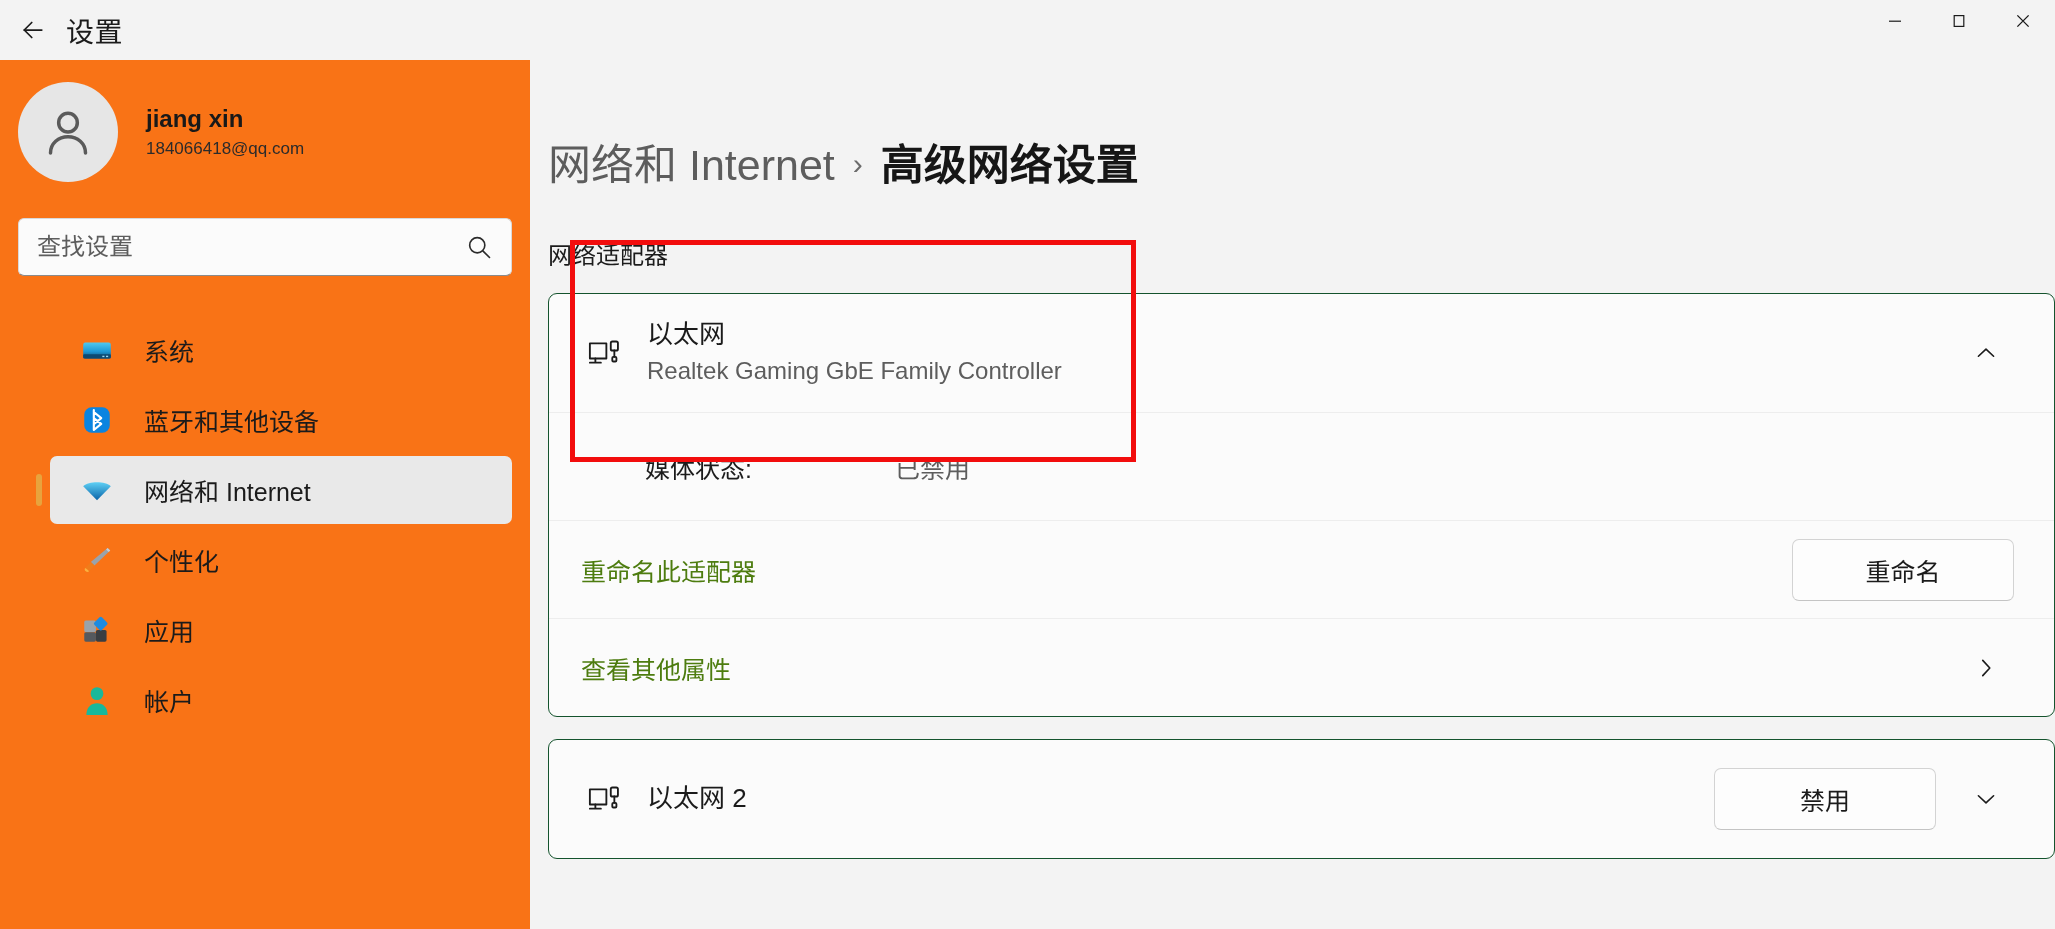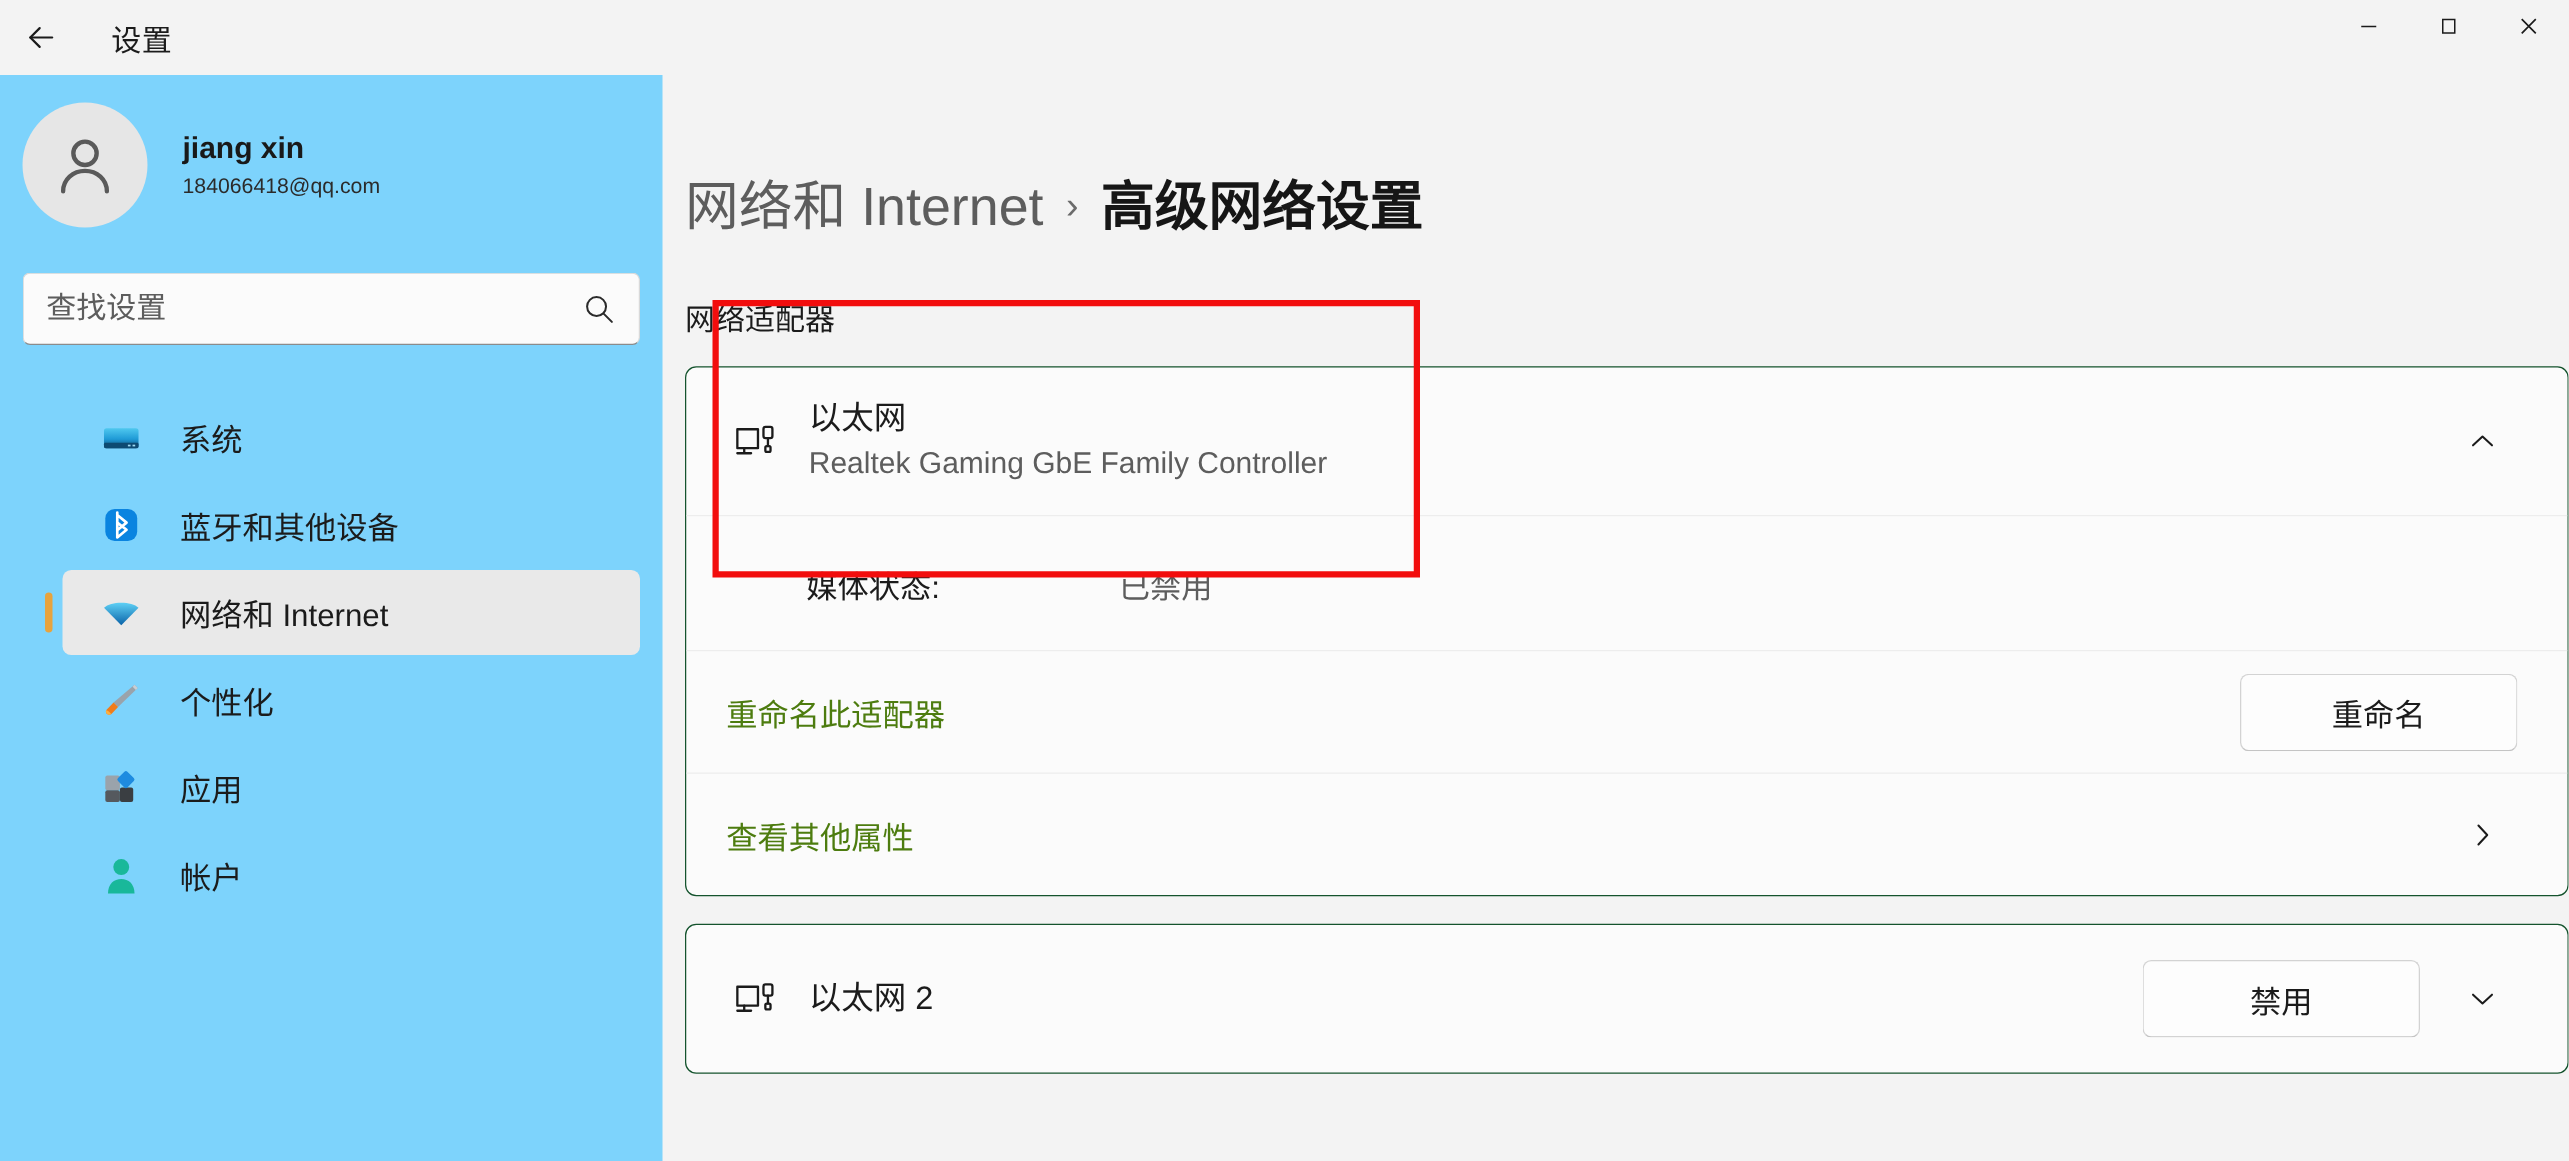--- a/index.html
+++ b/index.html
@@ -37,22 +37,22 @@
     position: relative;
   }
   .back-btn {
     width: 42px; height: 42px;
     margin-left: 12px;
     display: flex; align-items: center; justify-content: center;
     border-radius: 6px;
     cursor: pointer;
   }
   .titlebar-title {
-    margin-left: 35px;
-    font-size: 24px;
+    margin-left: 12px;
+    font-size: 28px;
     letter-spacing: .5px;
     color: #1b1b1b;
   }
   .win-controls {
     position: absolute;
     top: 0; right: 0;
     display: flex;
     height: 42px;
   }
   .win-btn {
@@ -62,21 +62,21 @@
     color: #1b1b1b;
   }
 
   
   .body-split { flex: 1 1 auto; display: flex; min-height: 0; }
 
   
   .sidebar {
     width: 530px;
     flex: 0 0 530px;
-    background: #7dd3fc;
+    background: #f97316;
     padding-top: 12px;
     overflow: hidden;
   }
   .account {
     display: flex;
     align-items: center;
     height: 120px;
     padding-left: 18px;
   }
   .avatar {

